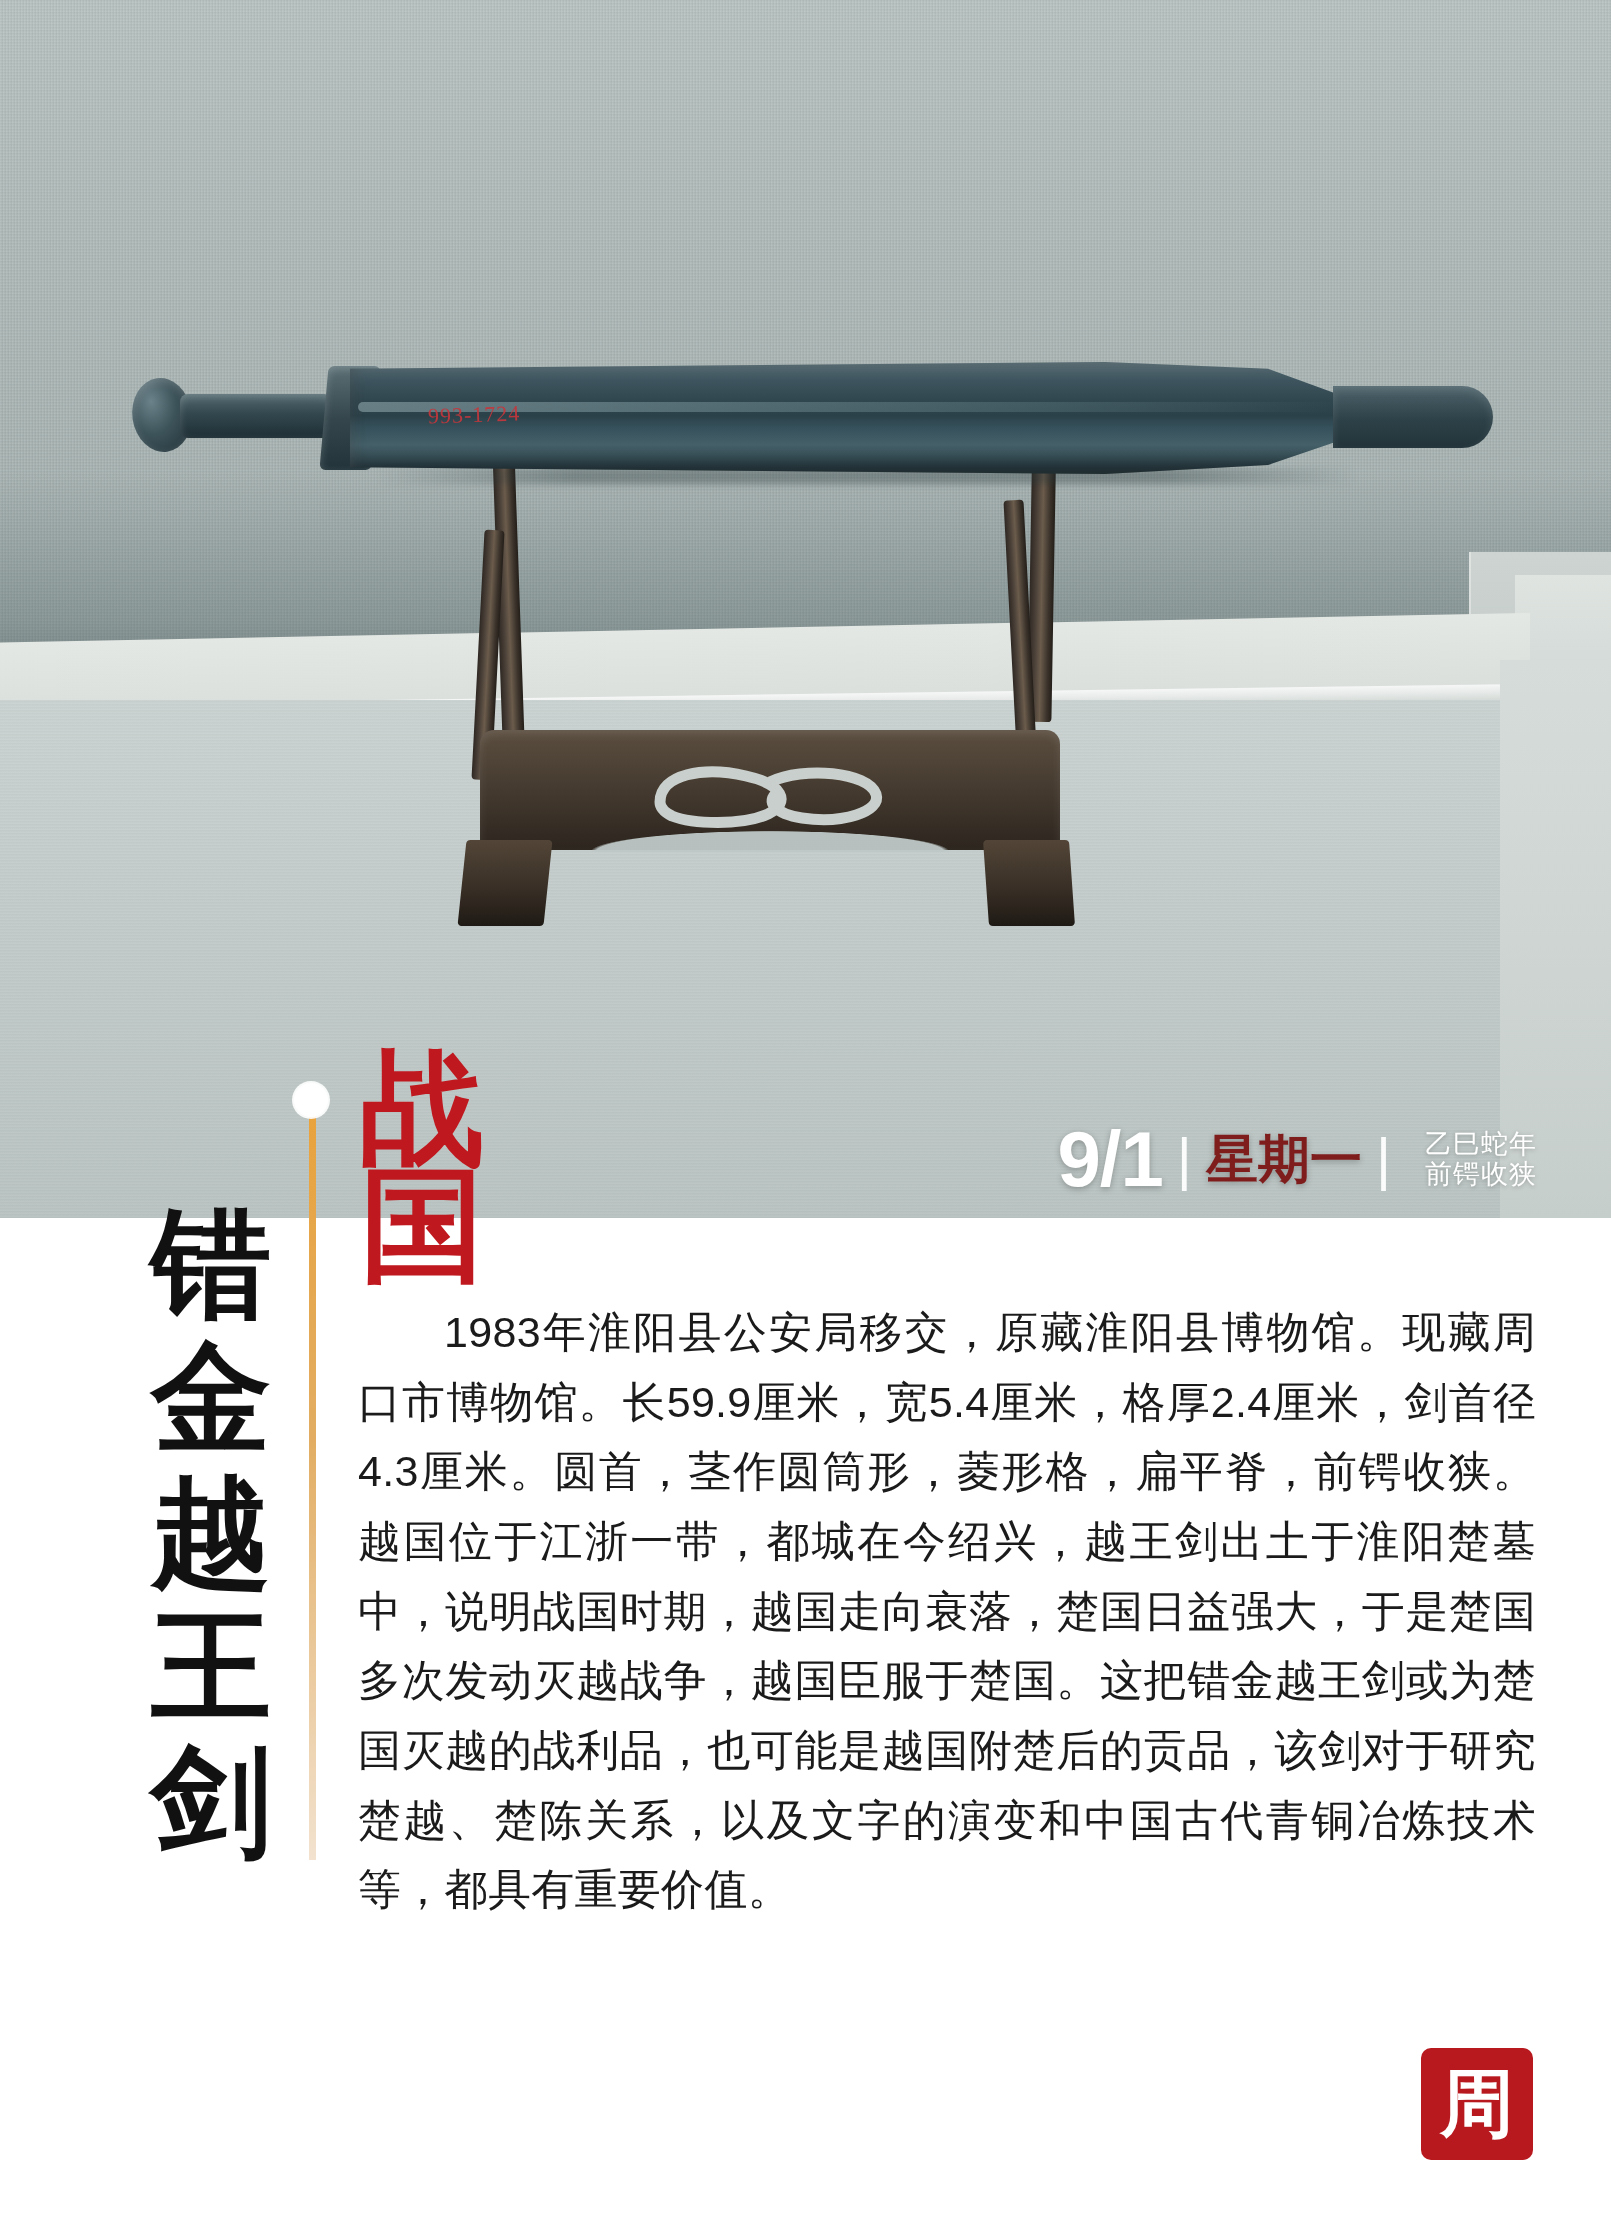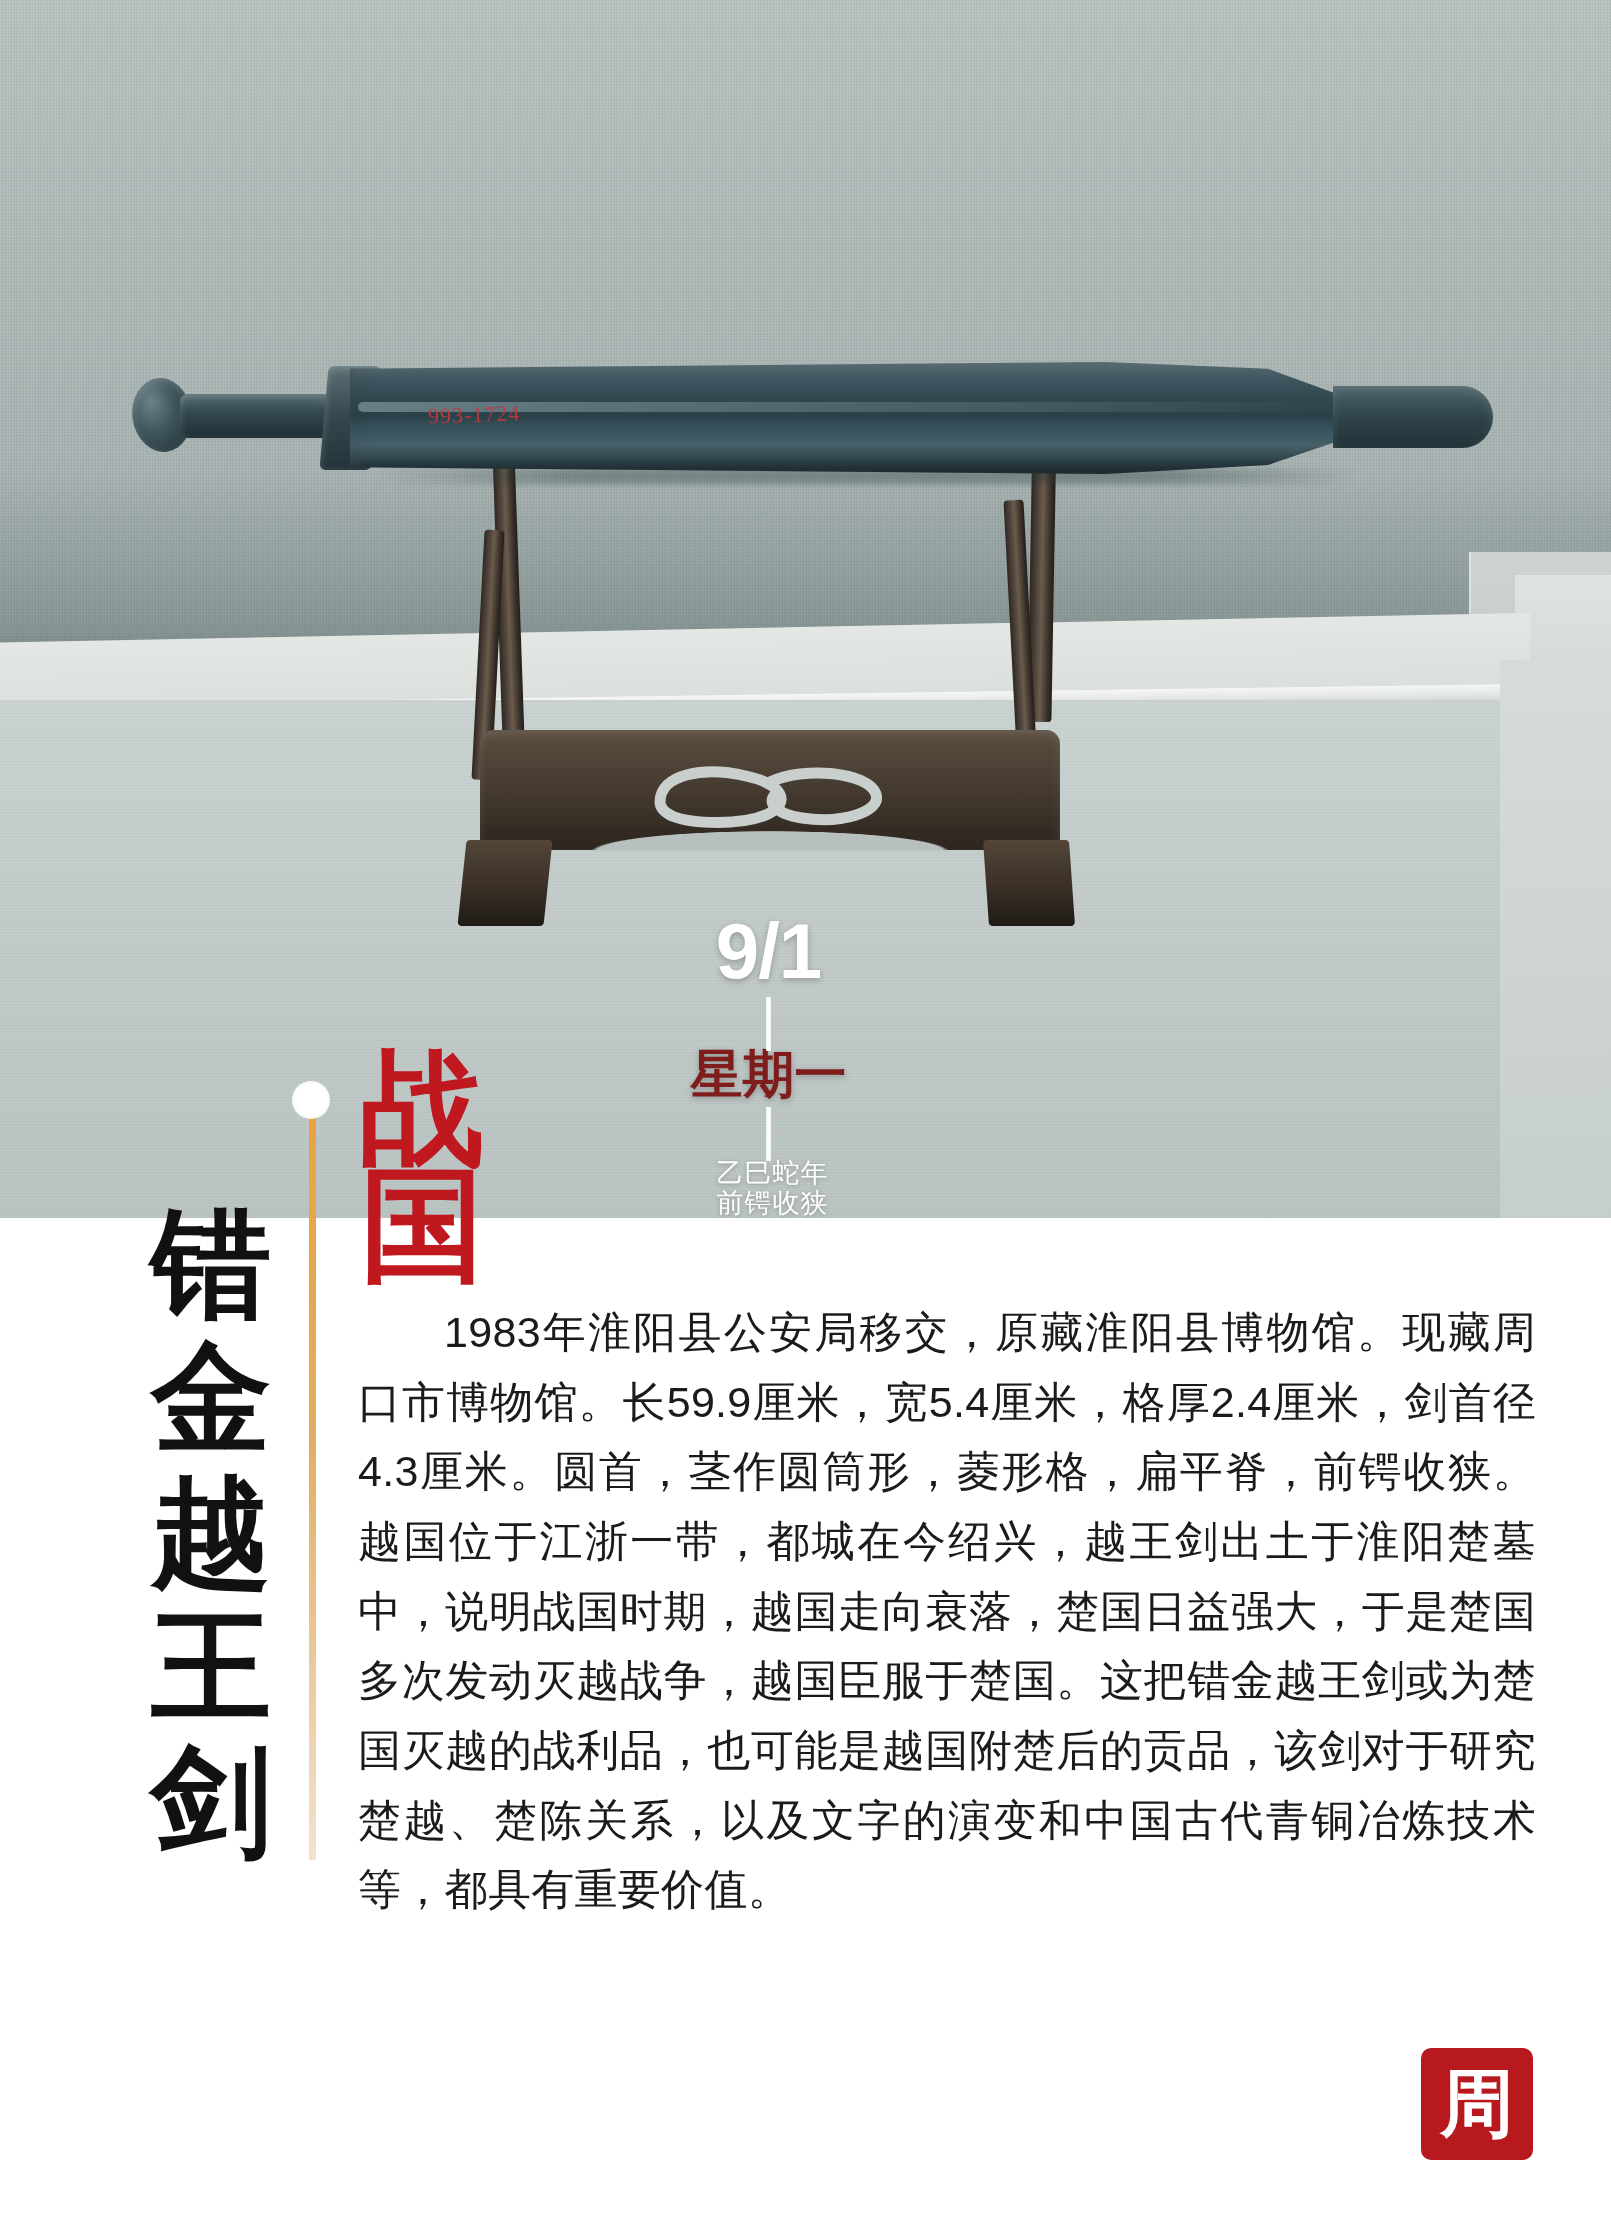--- a/index.html
+++ b/index.html
@@ -249,21 +249,20 @@
     position: absolute;
     left: 0;
     bottom: 0;
     width: 1611px;
     height: 118px;
     display: flex;
     align-items: center;
     justify-content: flex-end;
     padding-right: 74px;
     box-sizing: border-box;
-    flex-direction: column;
   }
   .date-num {
     font-family: "Liberation Sans", sans-serif;
     font-size: 78px;
     font-weight: bold;
     color: #ffffff;
     letter-spacing: -1px;
     line-height: 1;
     text-shadow: 0 2px 6px rgba(0,0,0,0.25);
   }
@@ -279,21 +278,21 @@
     font-size: 52px;
     font-weight: bold;
     color: #7f1d1d;
     line-height: 1;
     text-shadow: 0 2px 6px rgba(0,0,0,0.25);
   }
   .lunar {
     display: flex;
     flex-direction: column;
     justify-content: center;
-    margin-left: 8px;
+    margin-left: 20px;
     line-height: 1.12;
   }
   .lunar span {
     font-size: 27px;
     color: #ffffff;
     letter-spacing: 1px;
     text-shadow: 0 1px 4px rgba(0,0,0,0.25);
   }
 
   

